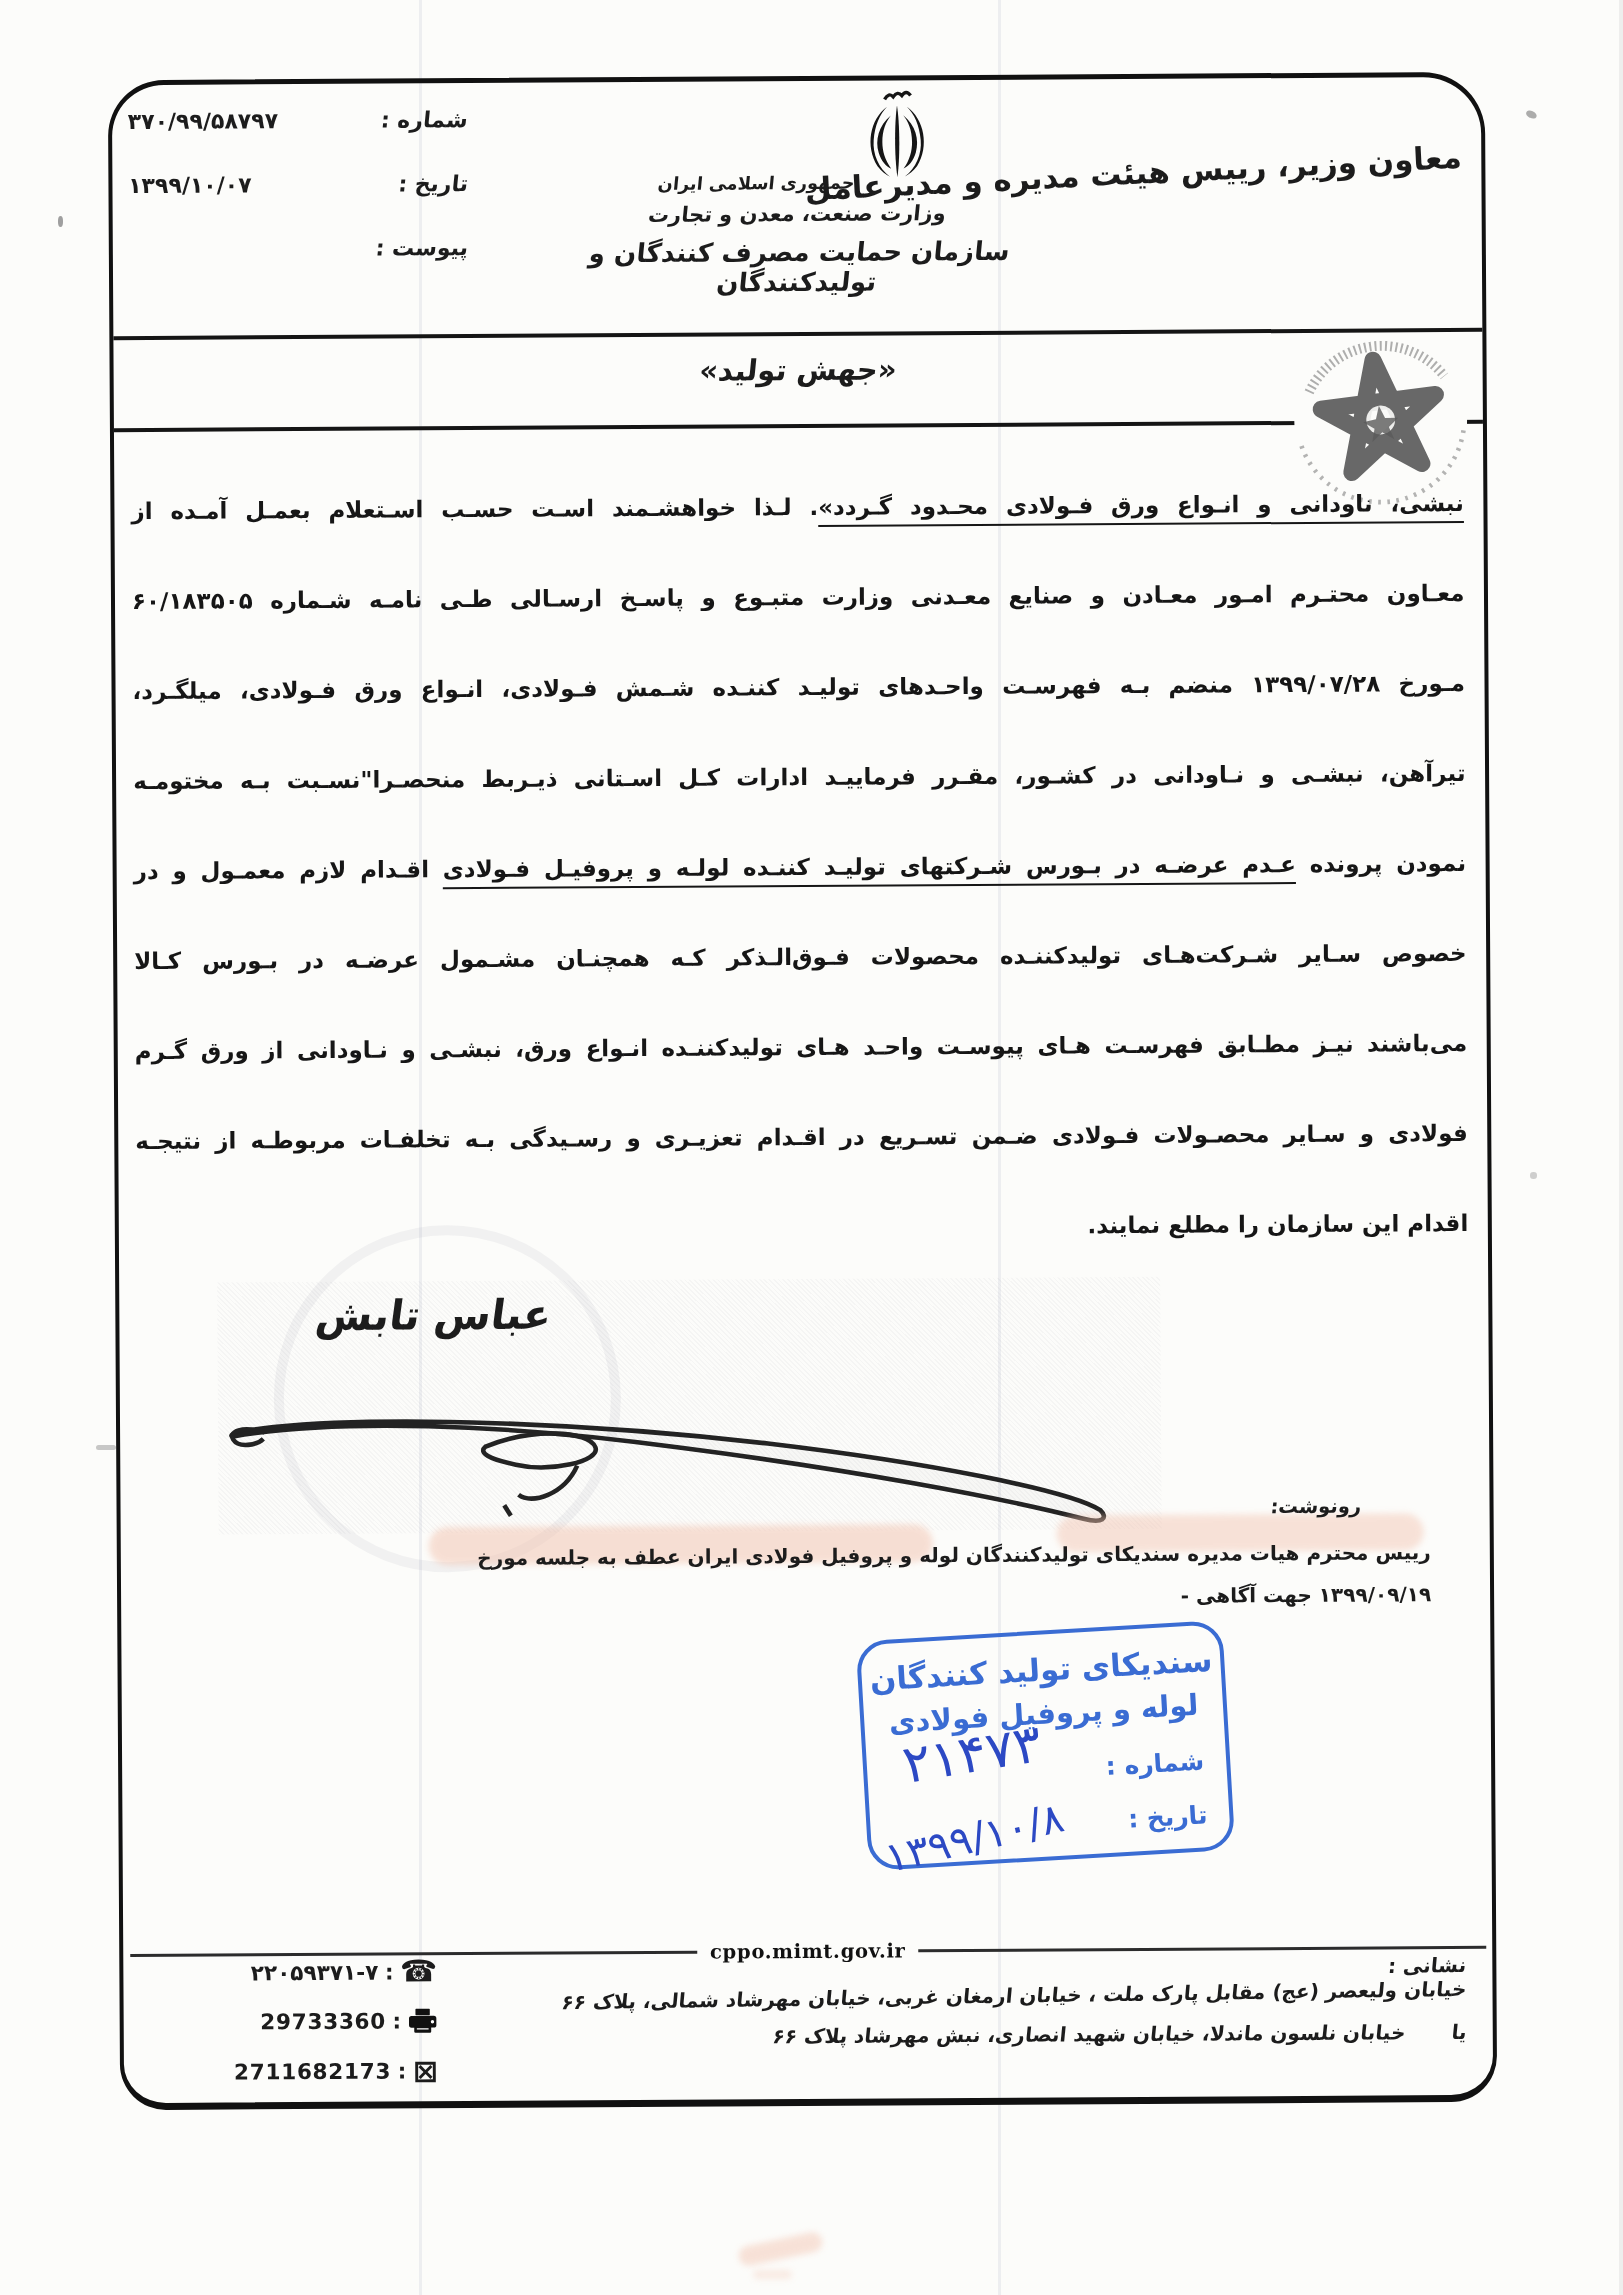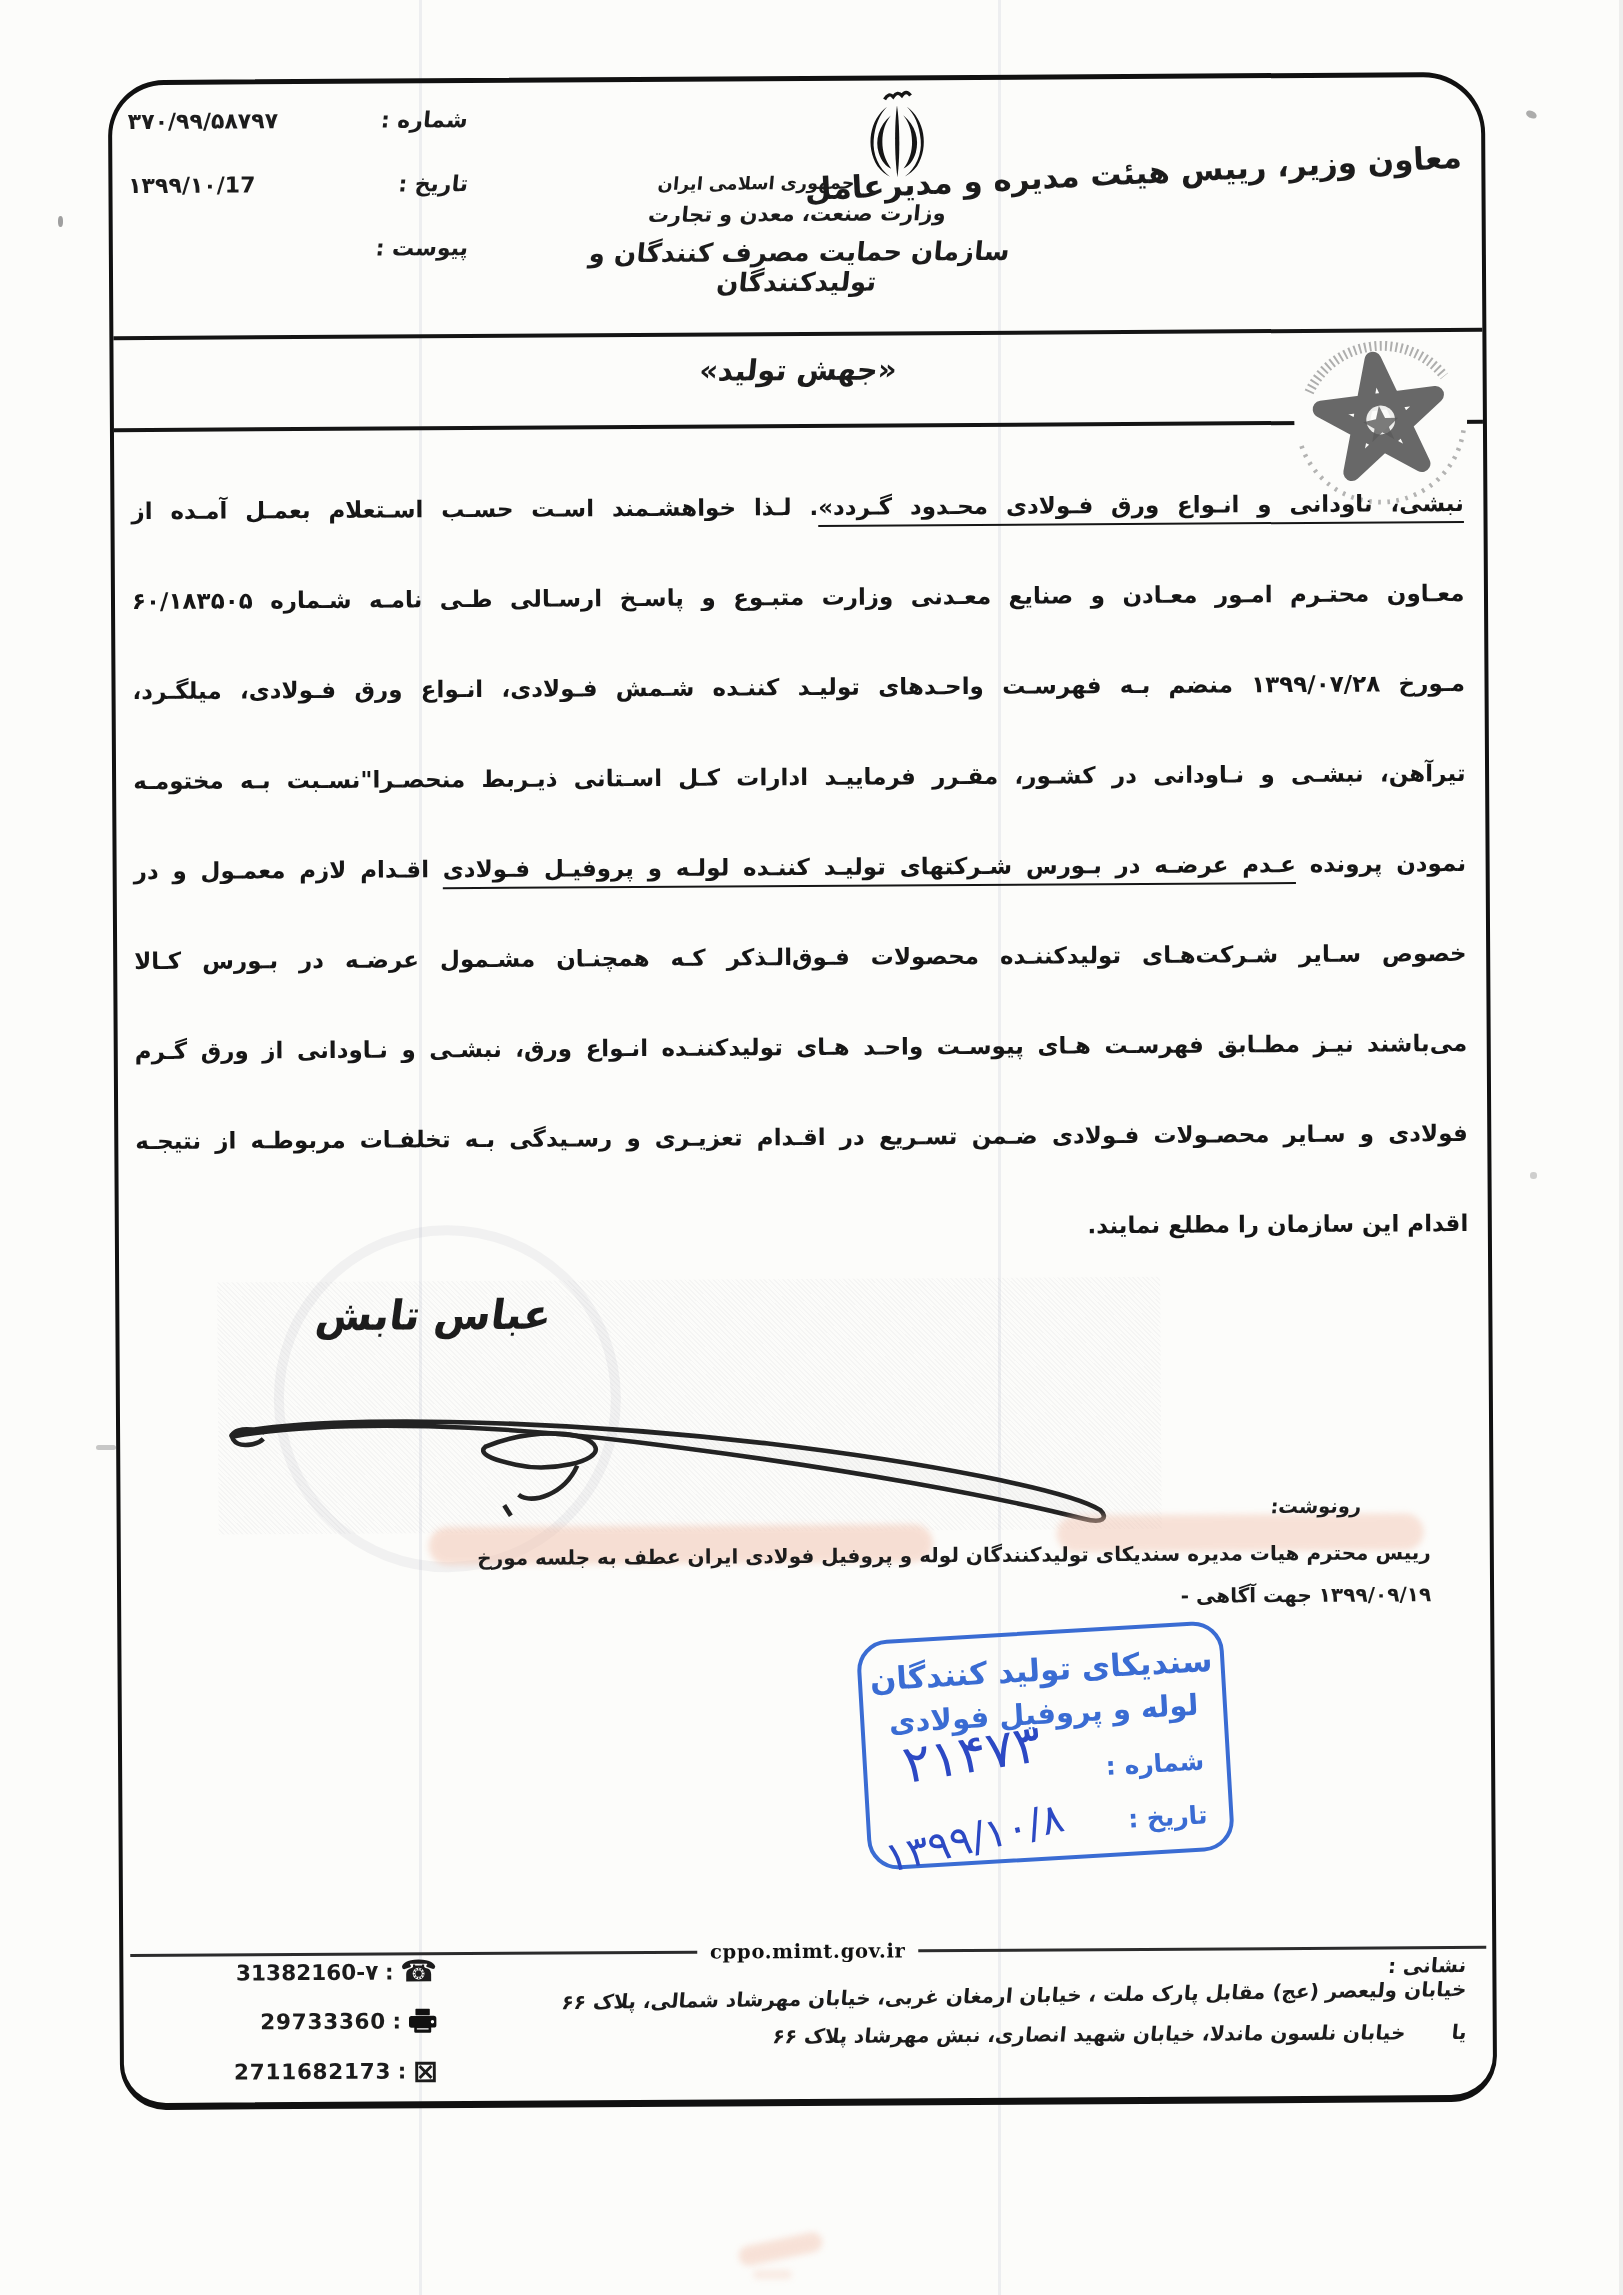--- a/index.html
+++ b/index.html
@@ -84,21 +84,21 @@
 
 <div class="frame">
 
   <div class="meta">
     <div class="meta-row">
       <span class="callig">شماره :</span>
       <span class="val">۳۷۰/۹۹/۵۸۷۹۷</span>
     </div>
     <div class="meta-row">
       <span class="callig">تاریخ :</span>
-      <span class="val">۱۳۹۹/۱۰/17</span>
+      <span class="val">۱۳۹۹/۱۰/۰۷</span>
     </div>
     <div class="meta-row">
       <span class="callig">پیوست :</span>
       <span class="val"></span>
     </div>
   </div>
 
   <div class="brand">
     <svg width="77" height="99" viewBox="0 0 120 160">
       <g fill="#151515">
@@ -181,21 +181,21 @@
     <span class="callig">نشانی :</span>
     <span class="callig">خیابان ولیعصر (عج) مقابل پارک ملت ، خیابان ارمغان غربی، خیابان مهرشاد شمالی، پلاک ۶۶</span>
   </div>
   <div class="addr2">
     <span class="callig">یا</span>
     <span class="callig">خیابان نلسون ماندلا، خیابان شهید انصاری، نبش مهرشاد پلاک ۶۶</span>
   </div>
 
   <div class="contacts">
     <div class="crow">
-      <span class="val">31382160-۷</span>
+      <span class="val">۲۲۰۵۹۳۷۱-۷</span>
       <span>:</span>
       <span class="glyph">☎</span>
     </div>
     <div class="crow">
       <span class="val">29733360</span>
       <span>:</span>
       <svg width="30" height="27.5" viewBox="0 0 46 42">
         <g fill="#111">
           <rect x="12" y="2" width="22" height="10" rx="1"></rect>
           <rect x="2" y="13" width="42" height="18" rx="4"></rect>

